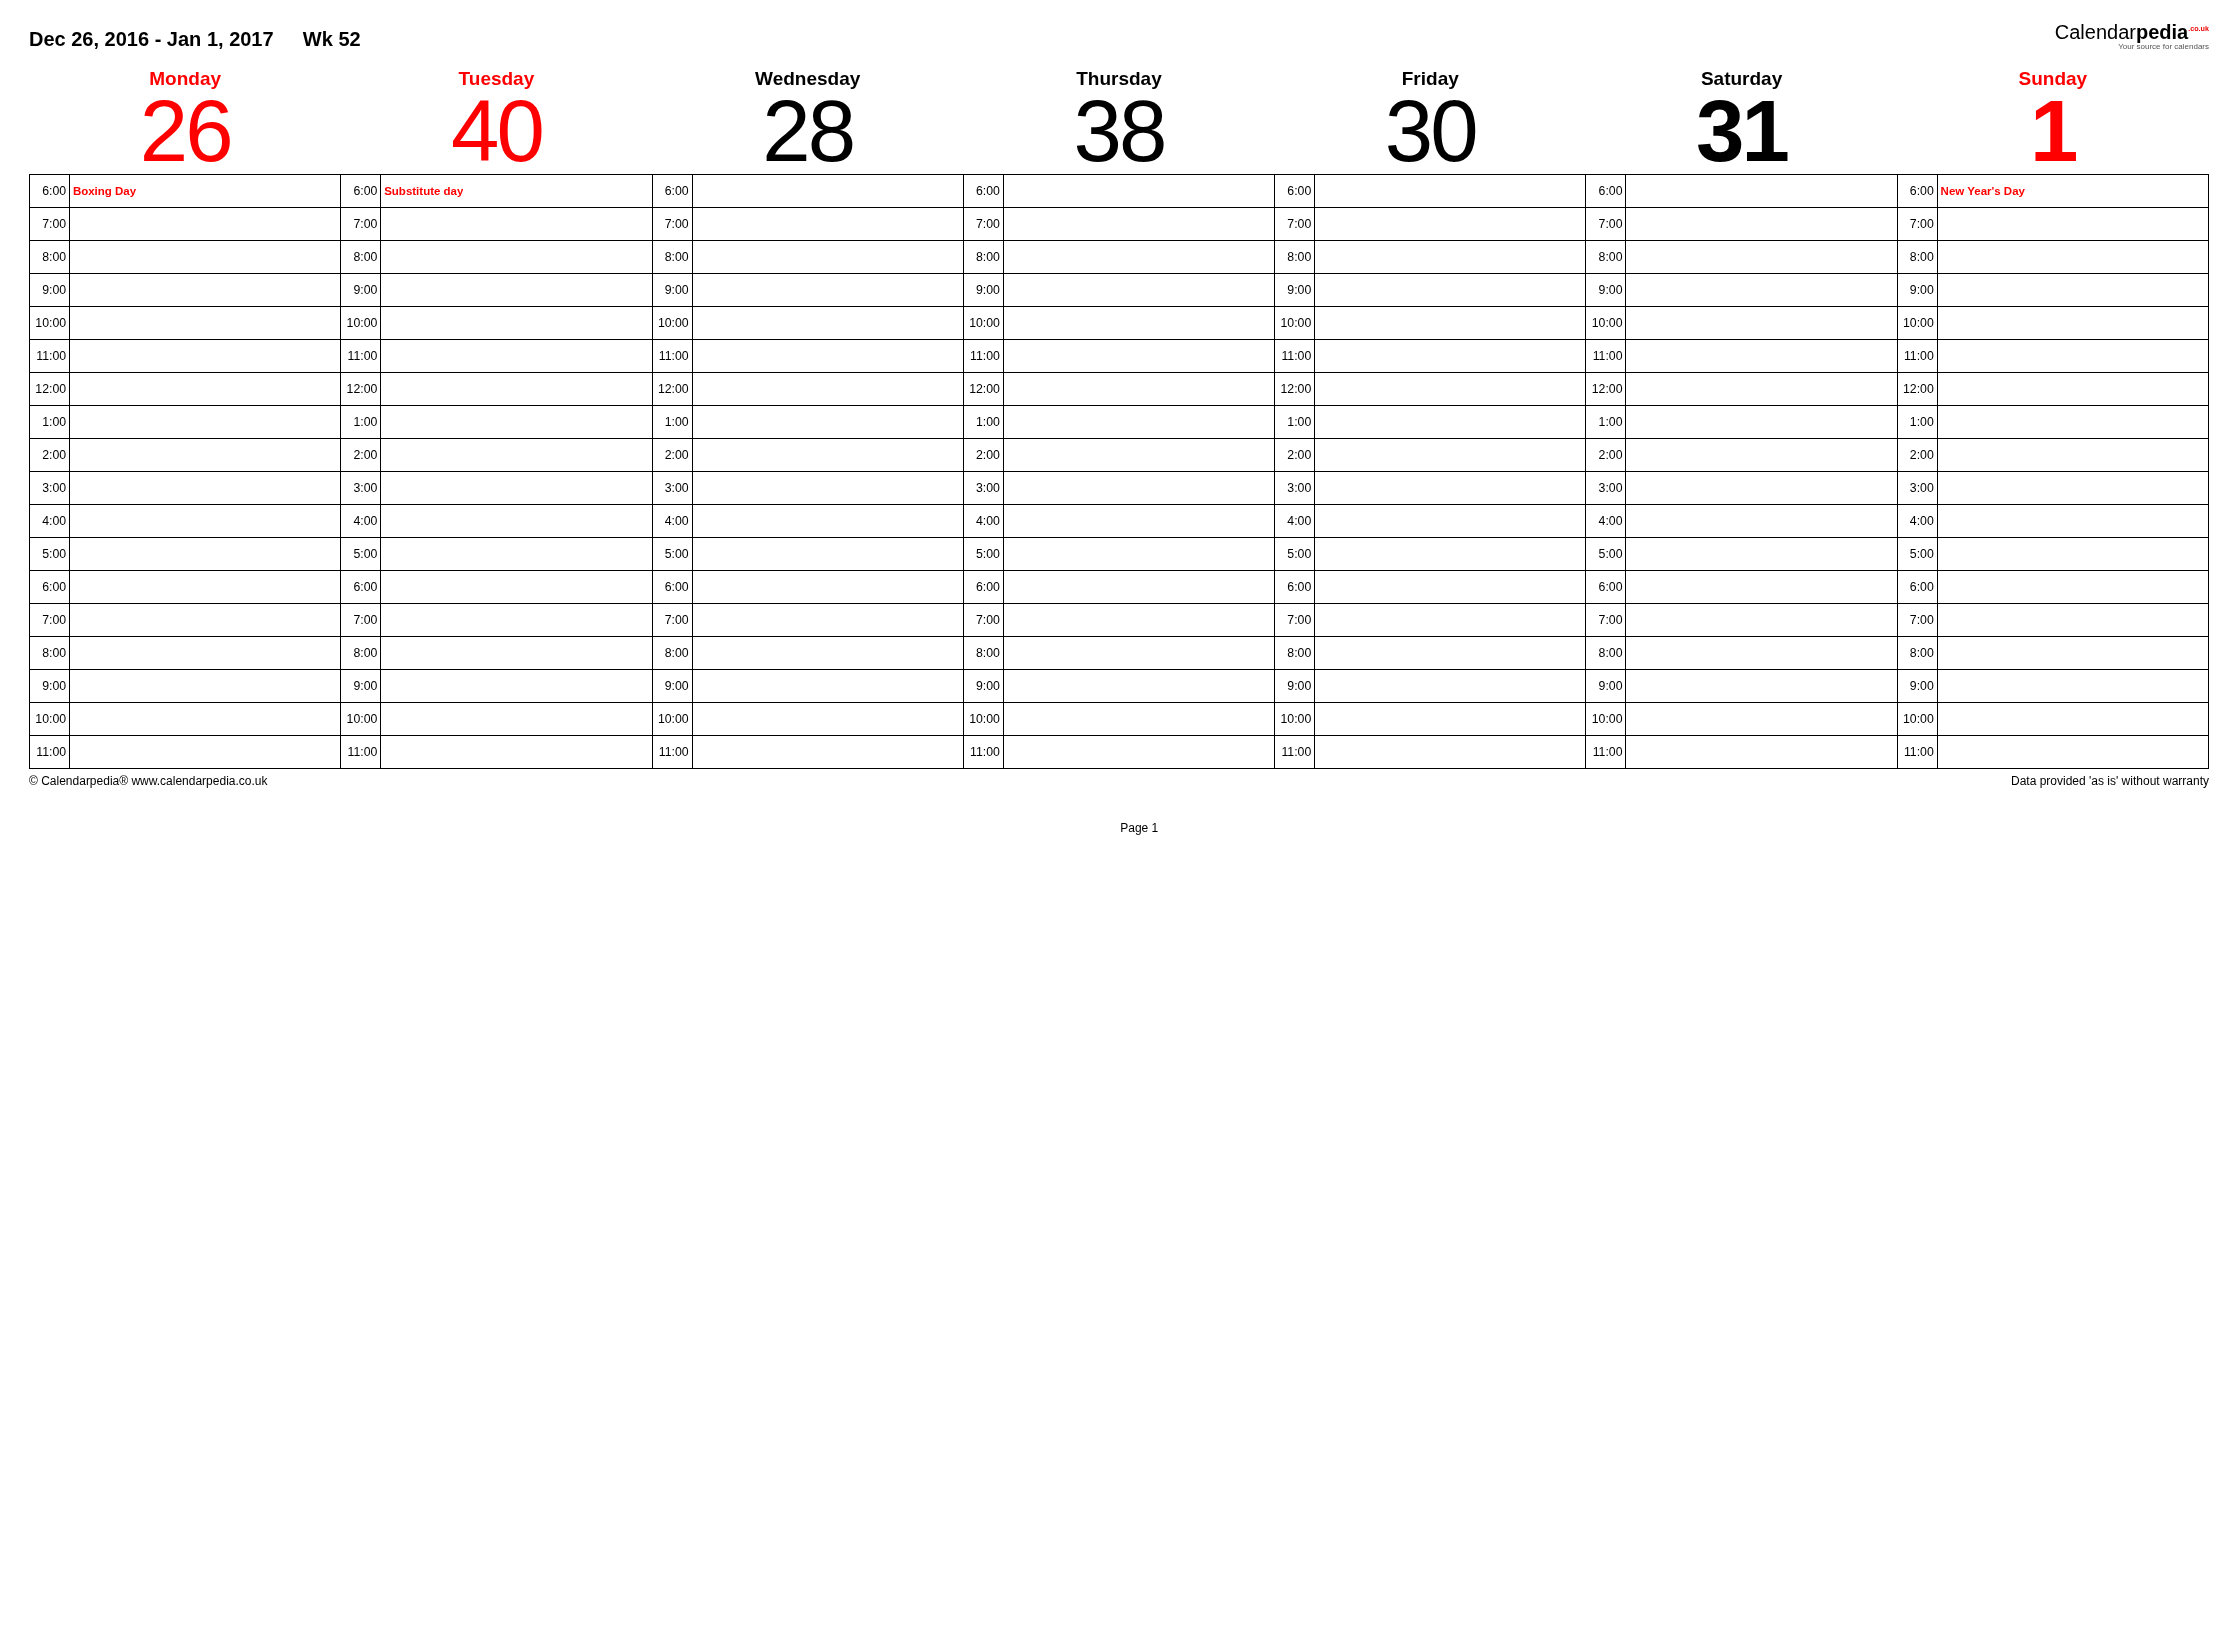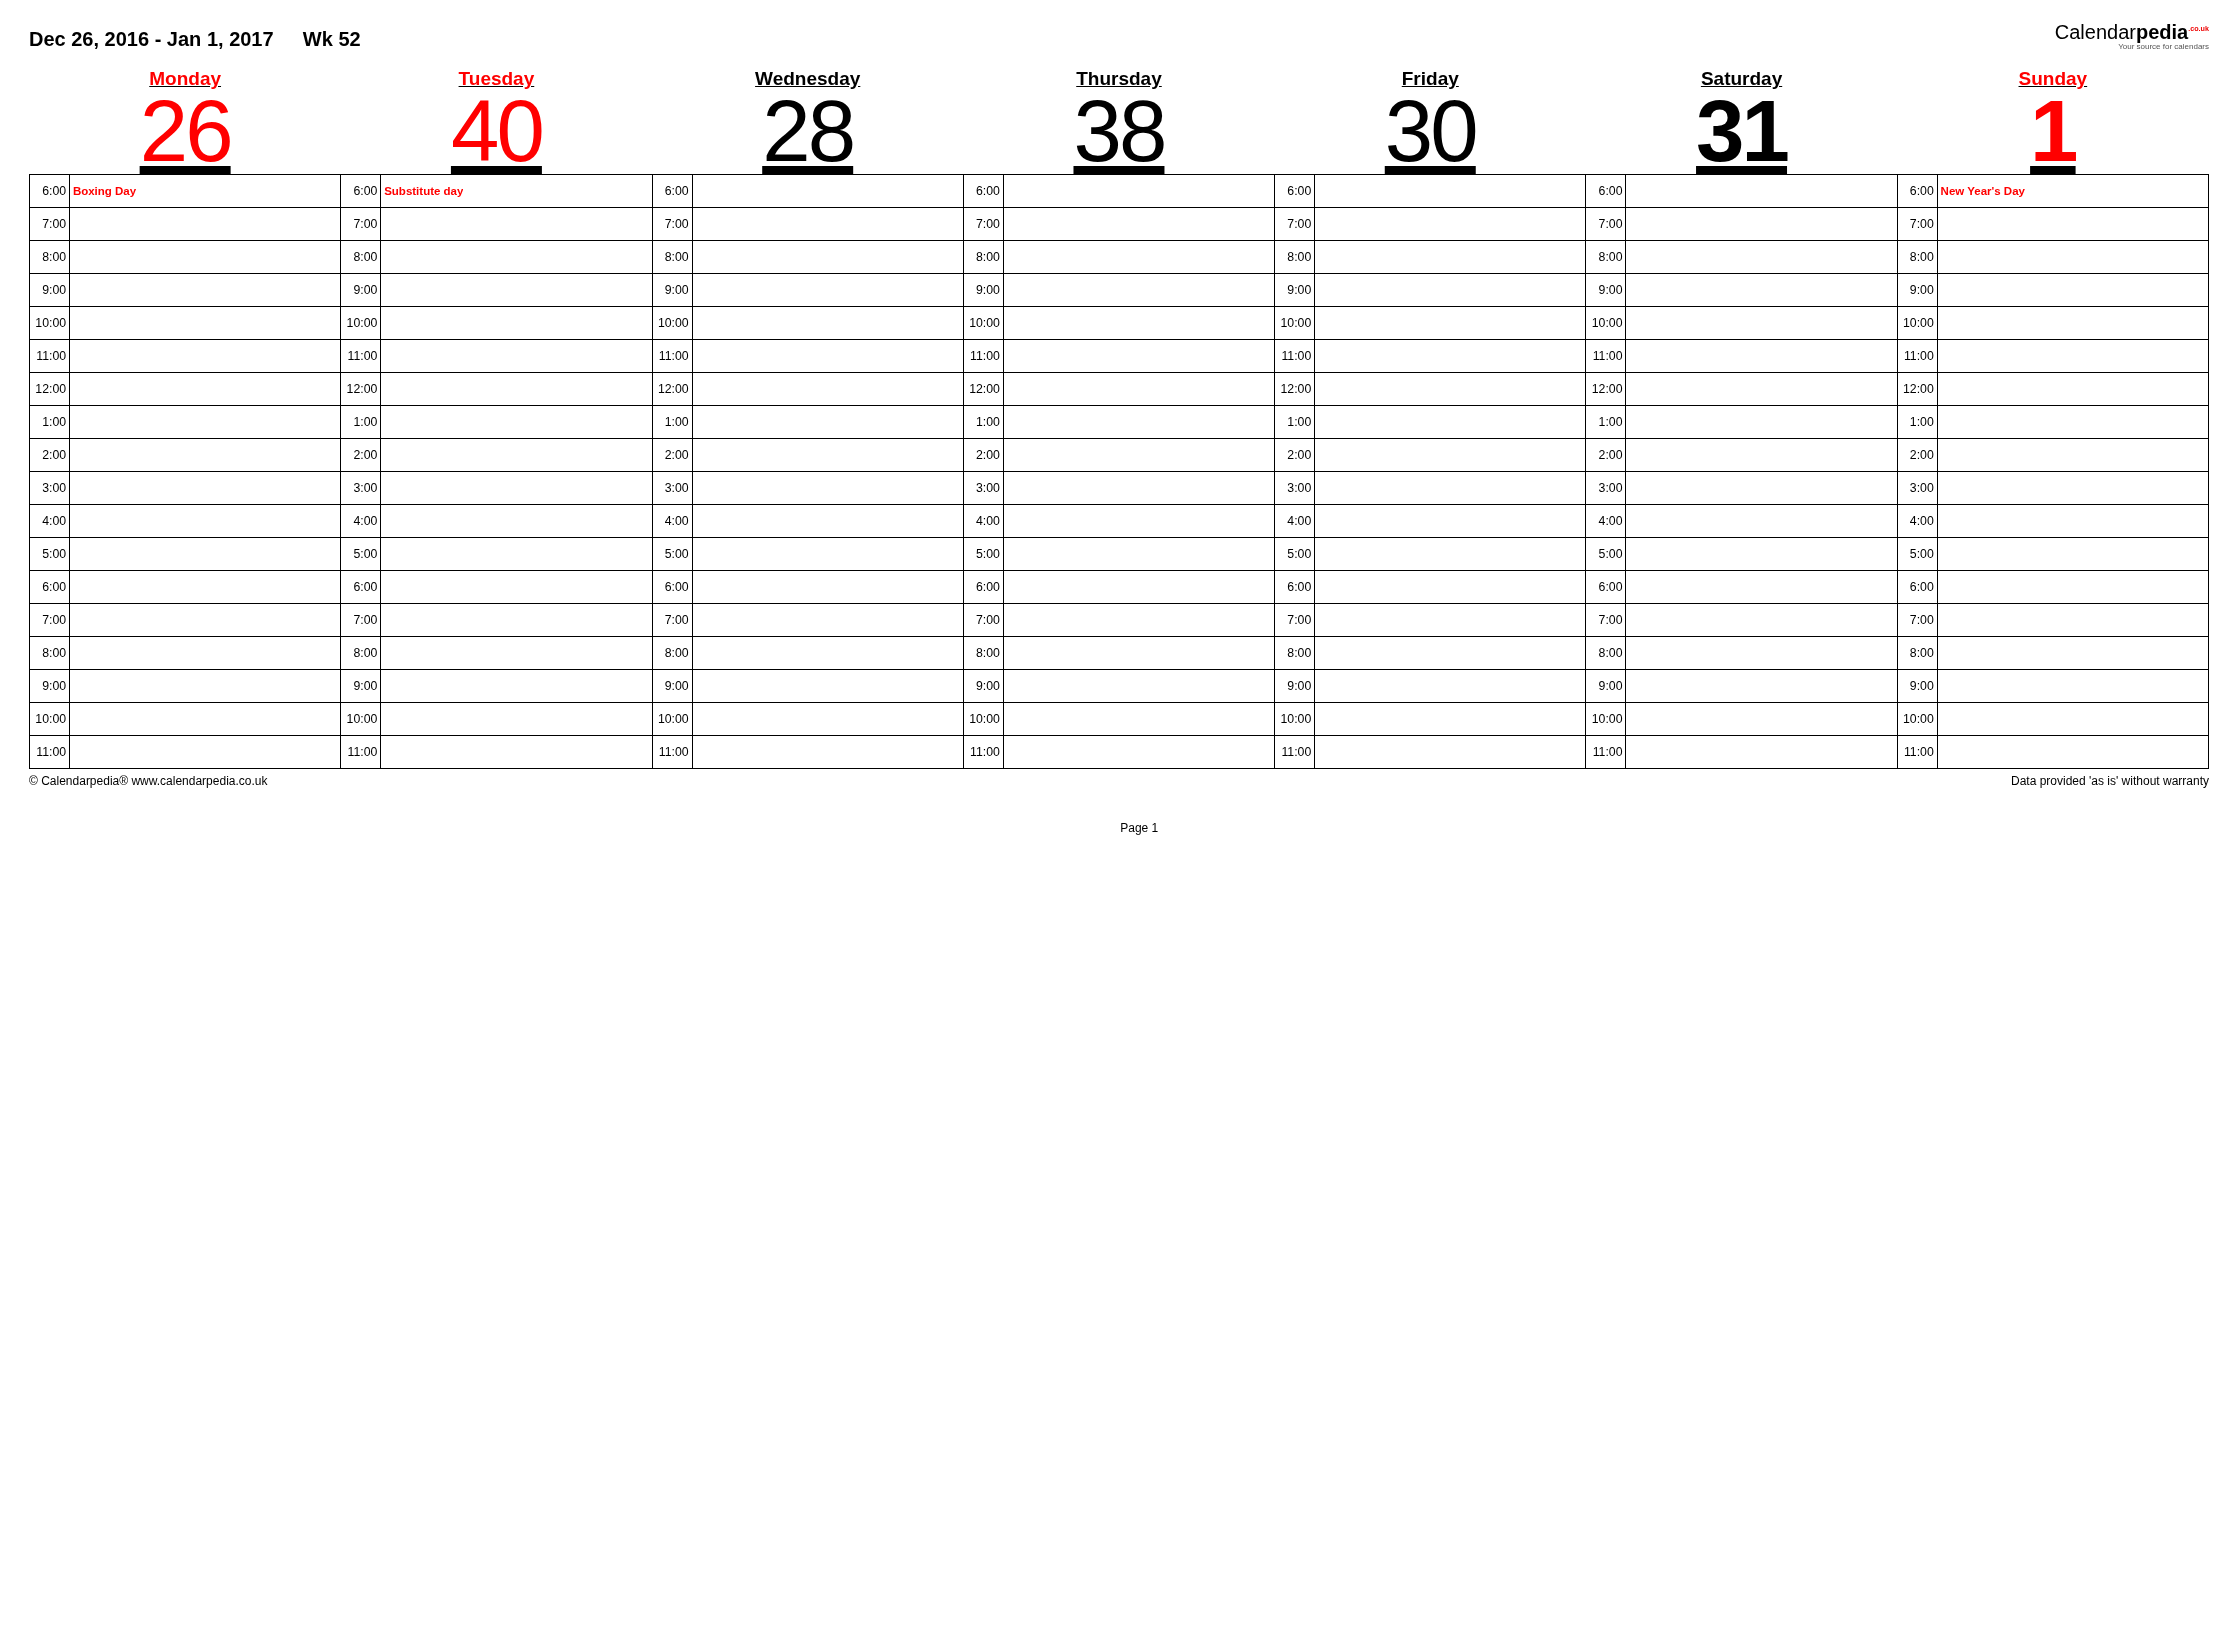--- a/index.html
+++ b/index.html
@@ -45,21 +45,20 @@
   .brand-name .co { font-size: 7.2px; vertical-align: super; color:#e00; font-weight:700;}
   .brand-tag { font-size: 8px; color:#555; margin-top:1.4px;}
   table.cal {
     width: 100%;
     border-collapse: collapse;
     table-layout: fixed;
   }
   .day-head {
     text-align: center;
     padding: 4.3px 0 1.4px 0;
-    text-decoration: underline;
   }
   .day-name {
     font-size: 19px;
     font-weight: 700;
   }
   .day-num {
     font-size: 87px;
     font-weight: 400;
     line-height: 0.95;
     font-family: Arial, Helvetica, sans-serif;

